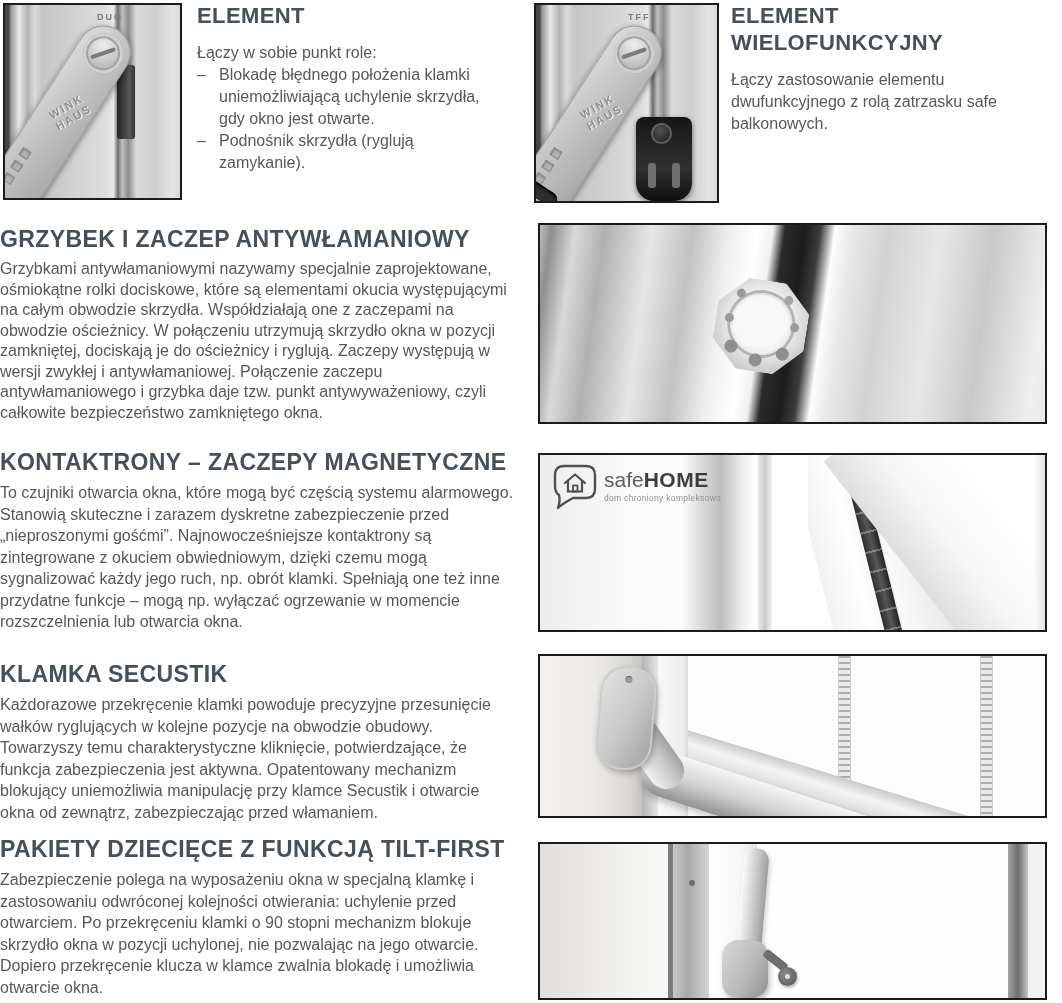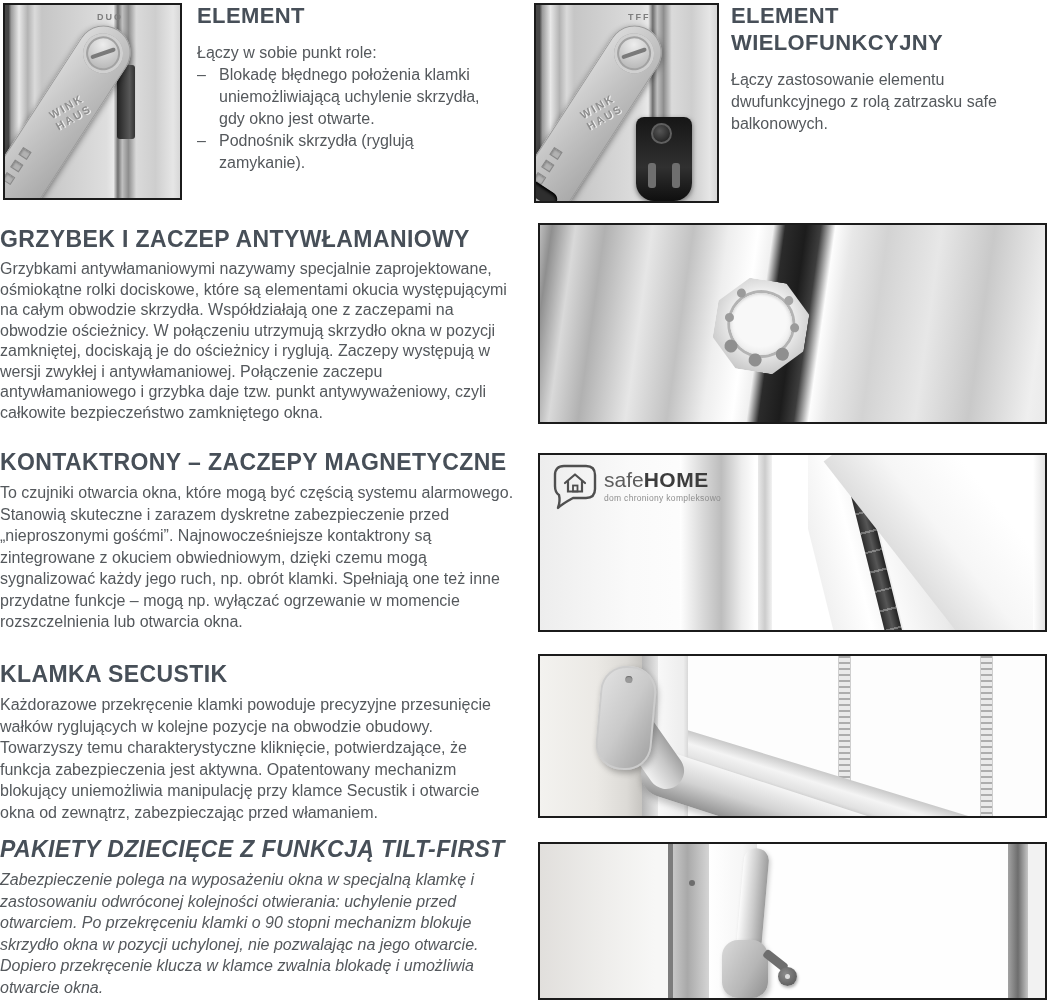--- a/index.html
+++ b/index.html
@@ -279,21 +279,21 @@
     <div class="p3-bar"></div>
     <div class="p3-bar2"></div>
     <div class="p3-wood"></div>
     <div class="p3-woodedge"></div>
     <div class="p3-ledge"></div>
     <div class="p3-grip"></div>
     <div class="p3-neck"></div>
     <div class="p3-rosette"></div>
   </div>
 
-  <div class="sec" style="top:835px;font-style:italic;">
+  <div class="sec" style="top:835px;">
     <div class="sec-title">PAKIETY DZIECIĘCE Z FUNKCJĄ TILT-FIRST</div>
     <div class="sec-body">Zabezpieczenie polega na wyposażeniu okna w specjalną klamkę i zastosowaniu odwróconej kolejności otwierania: uchylenie przed otwarciem. Po przekręceniu klamki o 90 stopni mechanizm blokuje skrzydło okna w pozycji uchylonej, nie pozwalając na jego otwarcie. Dopiero przekręcenie klucza w klamce zwalnia blokadę i umożliwia otwarcie okna.</div>
   </div>
 
   <div class="photo" style="left:538px; top:842px; width:509px; height:158px;">
     <div class="p4-base"></div>
     <div class="p4-wall"></div>
     <div class="p4-walledge"></div>
     <div class="p4-frame"></div>
     <div class="p4-sash"></div>

